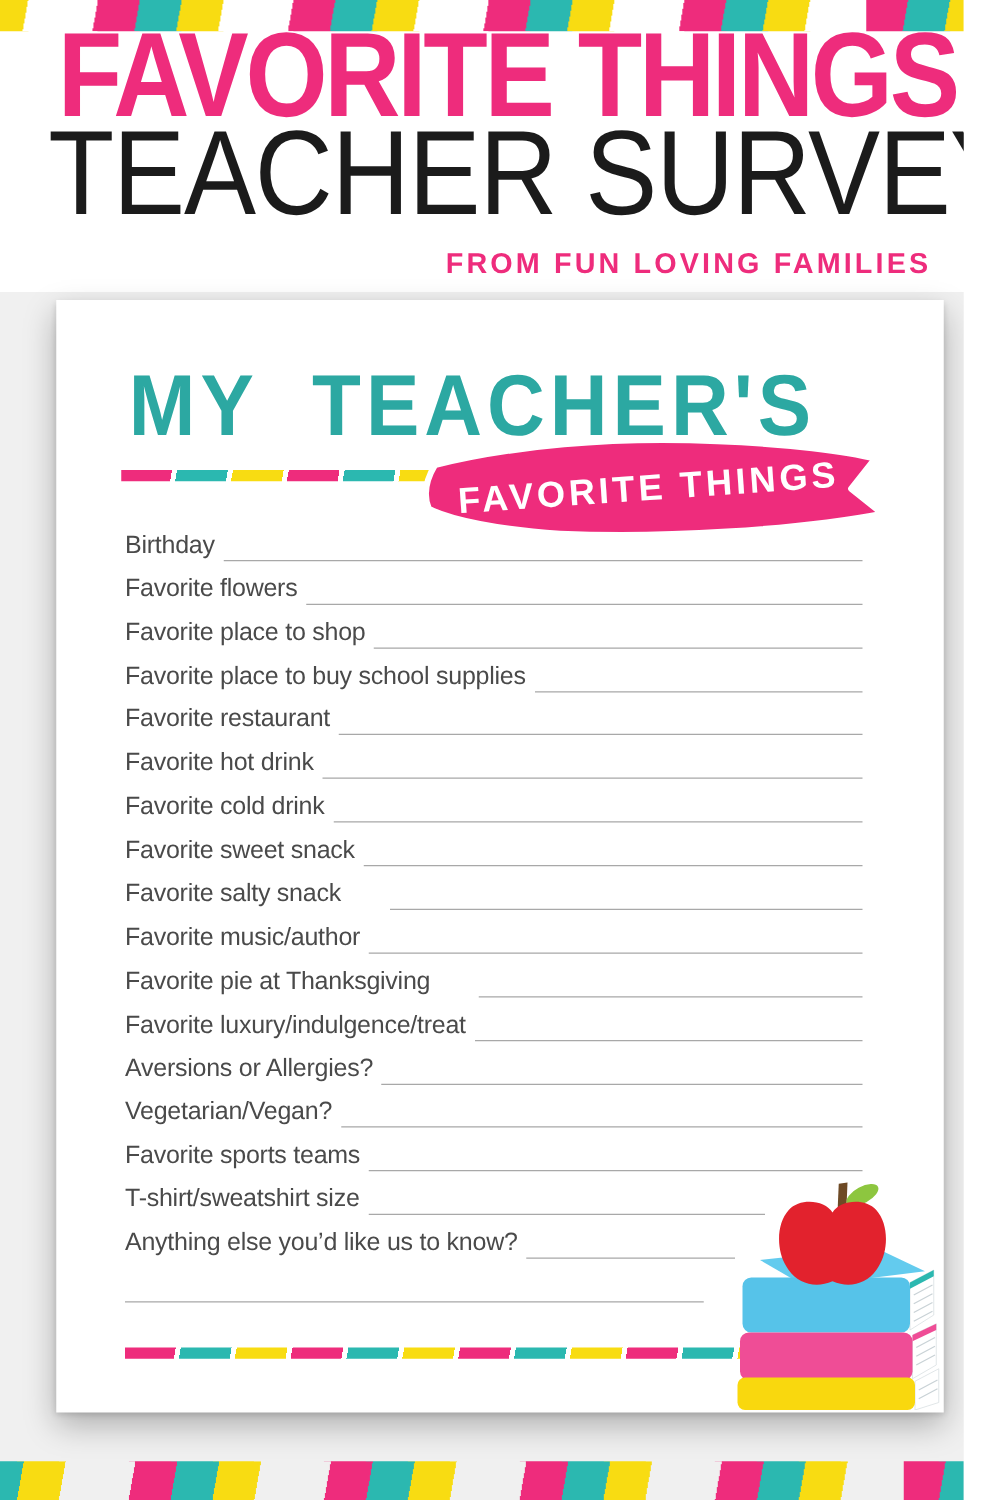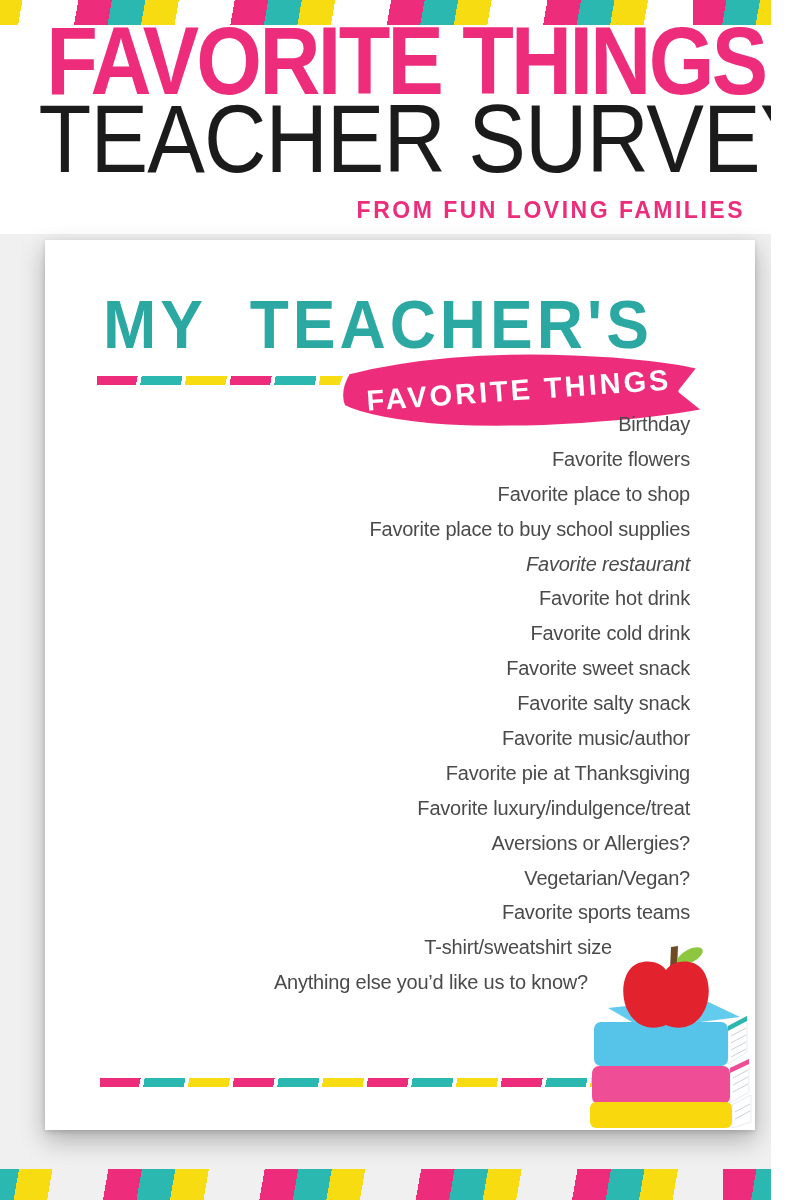--- a/index.html
+++ b/index.html
@@ -57,21 +57,21 @@
       #ffffff 84px 88px,var(--yellow) 88px 128px,#ffffff 128px 132px);}
   .divider-heading{left:52px;top:136px;width:548px;}
   .divider-bottom{left:55px;top:838px;width:590px;}
 
   .ribbon{position:absolute;left:293px;top:104px;width:372px;height:88px;}
   .ribbon text{font-family:"Liberation Sans",sans-serif;font-weight:700;
     font-size:29px;letter-spacing:3px;fill:#ffffff;}
 
   
   .questions{position:absolute;left:55px;top:174px;width:590px;}
-  .survey-row{height:34.9px;display:flex;align-items:flex-end;width:590px;flex-direction:column;}
+  .survey-row{height:34.9px;display:flex;align-items:flex-end;width:590px;}
   .q-label{font-size:20px;line-height:1.05;color:var(--qtext);
     letter-spacing:-0.2px;white-space:nowrap;padding-bottom:2px;}
   .answer-line{flex:1 1 auto;border-bottom:1.6px solid var(--line);
     margin-left:7px;height:1px;}
   .answer-line.no-label{margin-left:0;}
 
   .illustration{position:absolute;left:535px;top:702px;width:172px;height:186px;}
 </style>
 </head>
 <body>
@@ -112,21 +112,21 @@
           <span class="answer-line"></span>
         </div>
         <div class="survey-row" style="width: 590px;">
           <span class="q-label">Favorite place to shop</span>
           <span class="answer-line"></span>
         </div>
         <div class="survey-row" style="width: 590px;">
           <span class="q-label">Favorite place to buy school supplies</span>
           <span class="answer-line"></span>
         </div>
-        <div class="survey-row" style="width: 590px; font-style: italic;">
+        <div class="survey-row" style="width: 590px;">
           <span class="q-label">Favorite restaurant</span>
           <span class="answer-line"></span>
         </div>
         <div class="survey-row" style="width: 590px;">
           <span class="q-label">Favorite hot drink</span>
           <span class="answer-line"></span>
         </div>
         <div class="survey-row" style="width: 590px;">
           <span class="q-label">Favorite cold drink</span>
           <span class="answer-line"></span>

